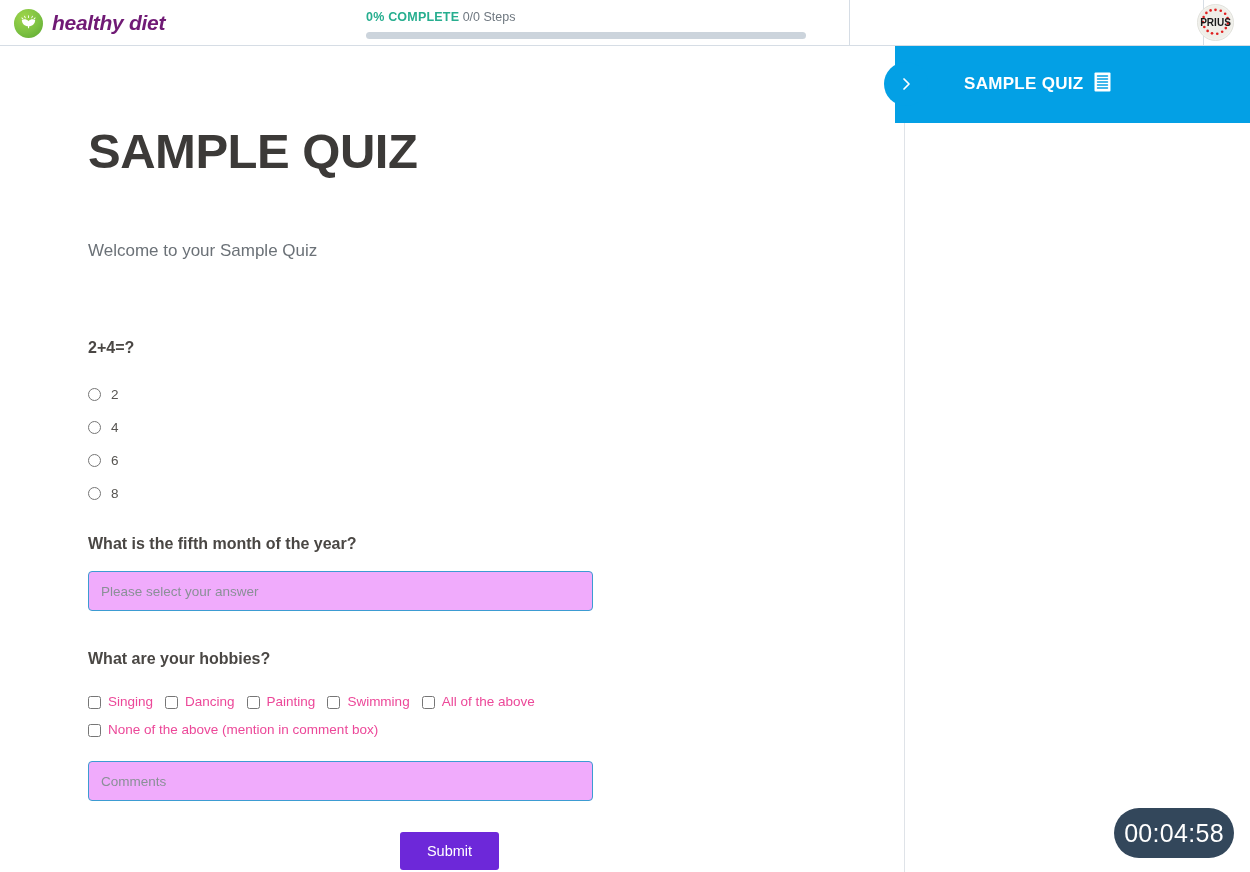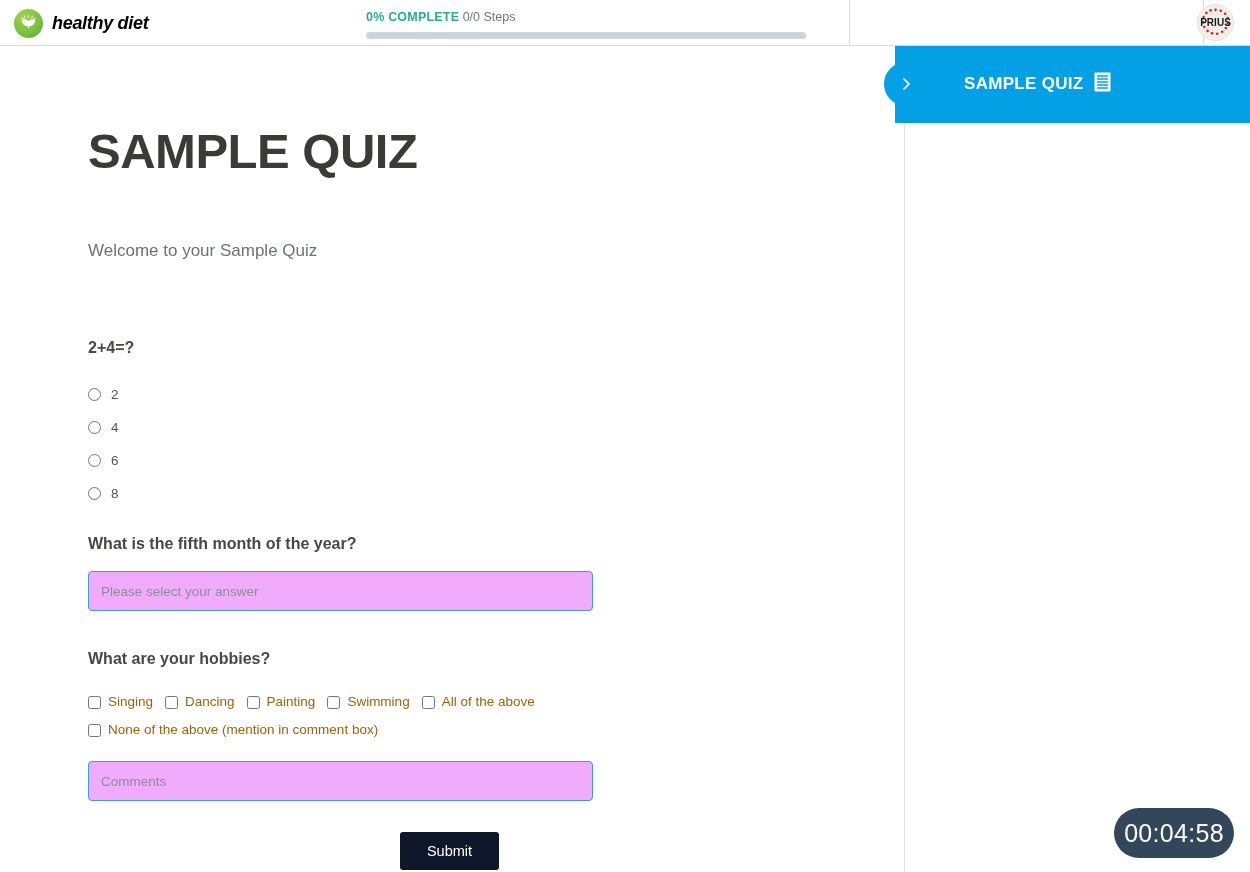--- a/index.html
+++ b/index.html
@@ -61,24 +61,24 @@
     width: 29px; height: 29px;
     border-radius: 50%;
     background: radial-gradient(circle at 35% 28%, #9ed44a 0%, #7cc142 55%, #5aa62f 100%);
     display: flex;
     align-items: center;
     justify-content: center;
     flex: none;
   }
   .brand-mark svg { display: block; }
   .brand-name {
-    font-size: 18px;
+    font-size: 21px;
     font-weight: bold;
     font-style: italic;
-    color: #000000;
+    color: #701a75;
     letter-spacing: -0.3px;
     white-space: nowrap;
   }
 
   
   .progress-block {
     position: absolute;
     left: 366px;
     top: 9px;
     width: 440px;
@@ -221,41 +221,41 @@
   }
   .cb-item {
     display: inline-flex;
     align-items: center;
     gap: 7px;
     margin-right: 12px;
     vertical-align: middle;
   }
   .cb-label {
     font-size: 13.5px;
-    color: #a16207;
+    color: #ec4899;
     white-space: nowrap;
   }
   .cb-item.wraps { margin-right: 0; }
   .cb-item.wraps .cb-label { white-space: normal; }
 
   .submit-row {
     position: absolute;
     left: 88px;
     top: 786px;
     width: 723px;
     text-align: center;
   }
   .submit-btn {
     display: inline-block;
     min-width: 99px;
     padding: 11px 22px;
     font-family: "Liberation Sans", sans-serif;
     font-size: 14.5px;
     color: #ffffff;
-    background: #0f172a;
+    background: #6d28d9;
     border: none;
     border-radius: 3px;
     cursor: pointer;
   }
 
   
   .right-panel {
     position: absolute;
     left: 906px;
     top: 46px;

